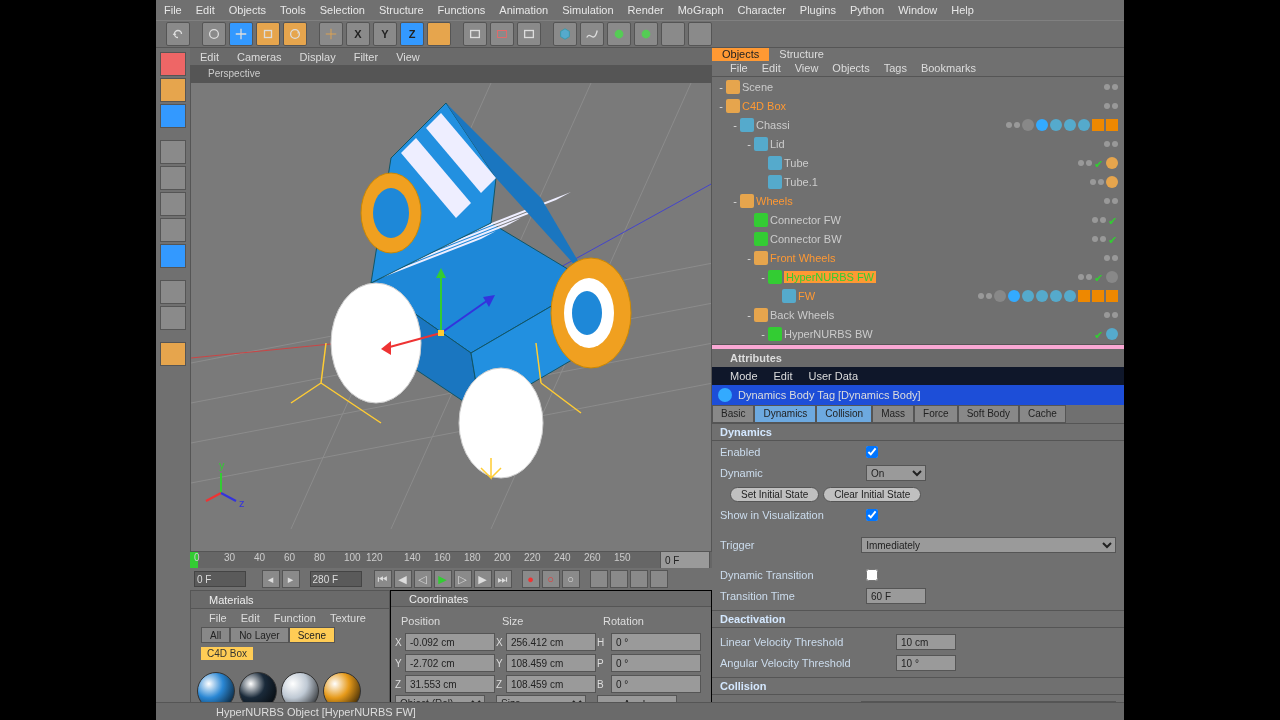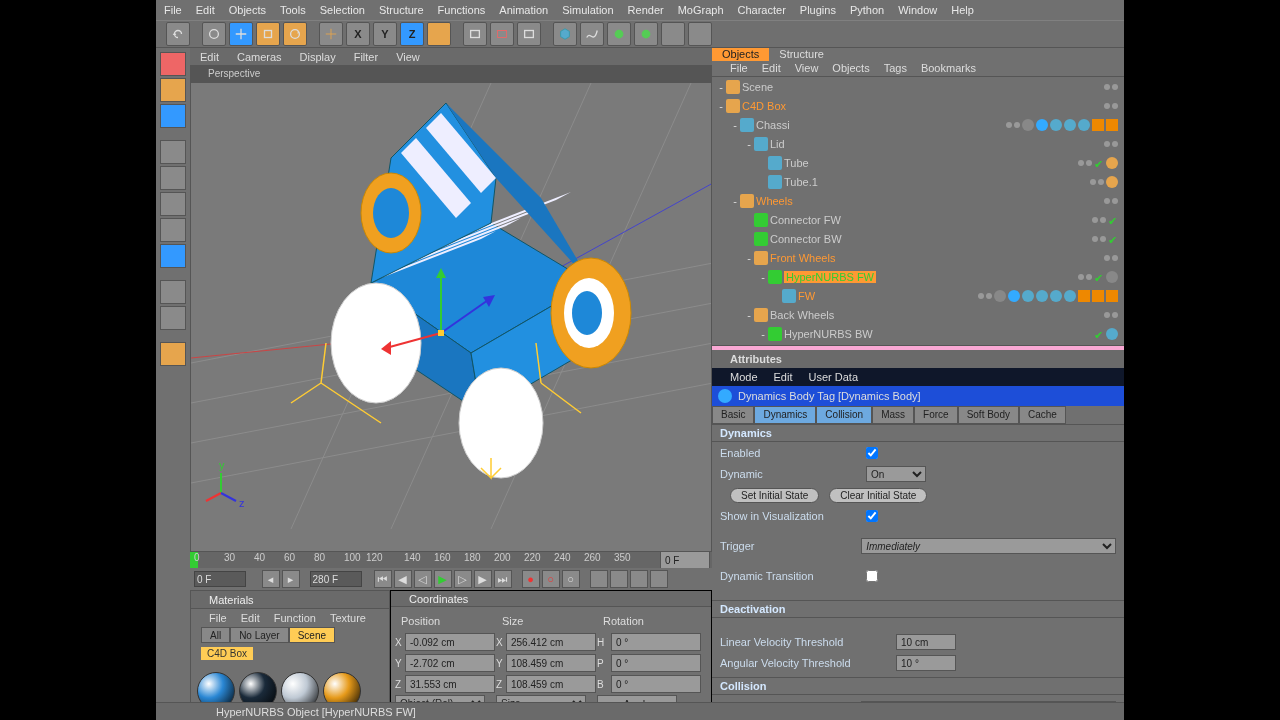--- a/index.html
+++ b/index.html
@@ -67,21 +67,21 @@
   .atab { padding:2px 8px; background:#888; border:1px solid #555; font-size:10px; color:#222;}
   .atab.sel { background:#6da9e0; }
   .attrsec { background:#707070; padding:2px 8px; font-size:11px; font-weight:bold; color:#d4e8ff; border-top:1px solid #555; border-bottom:1px solid #555;}
   .attrbody { flex:1; background:#707070; overflow-y:auto; padding:2px 8px; display:flex; flex-direction:column; gap:3px;}
   .arow { display:flex; align-items:center; height:18px; gap:6px;}
   .albl { font-size:11px; color:#cde; width:140px; }
   .achk { width:12px;height:12px; }
   .asel { background:#9a9a9a; border:1px solid #555; color:#222; font-size:10px; height:16px; width:60px;}
   .abtn { background:#c0c0c0; border:1px solid #555; border-radius:8px; color:#222; font-size:10px; padding:1px 10px;}
   .ainput { background:#9a9a9a; border:1px solid #555; color:#222; font-size:10px; height:16px; width:60px; padding:0 4px;}
-  .asel.wide { width: 264px; font-style: italic; }
+  .asel.wide { width: 264px; }
   .status { position:absolute; left:0; bottom:0; right:0; height:18px; background:#6a6a6a; padding-left:60px; display:flex; align-items:center; font-size:11px; color:#eee; border-top:1px solid #555;}
   .icline { stroke:#ddd; stroke-width:1.5; fill:none; }
   .icfill { fill:#ddd; }
 </style>
 </head>
 <body>
 
 <div class="app">
   <div class="menubar" id="menubar">
       <span>File</span>
@@ -295,21 +295,21 @@
             <div class="tl-tick" style="left: 124px;">80</div>
             <div class="tl-tick" style="left: 154px;">100</div>
             <div class="tl-tick" style="left: 176px;">120</div>
             <div class="tl-tick" style="left: 214px;">140</div>
             <div class="tl-tick" style="left: 244px;">160</div>
             <div class="tl-tick" style="left: 274px;">180</div>
             <div class="tl-tick" style="left: 304px;">200</div>
             <div class="tl-tick" style="left: 334px;">220</div>
             <div class="tl-tick" style="left: 364px;">240</div>
             <div class="tl-tick" style="left: 394px;">260</div>
-            <div class="tl-tick" style="left: 424px;">350</div>
+            <div class="tl-tick" style="left: 424px;">150</div>
           </div>
         <input class="cinput" style="width: 50px; margin: 0px 2px;" value="0 F">
       </div>
 
       <div class="playbar">
         <input value="0 F" style="">
         <div style="flex:0.3"></div>
         <div class="pbtn">◂</div>
         <div class="pbtn">▸</div>
         <div style="width:6px"></div>
@@ -594,39 +594,43 @@
         <div class="attrsec">Dynamics</div>
         <div class="attrbody">
           <div class="arow">
               <span class="albl">Enabled</span>
               <input type="checkbox" checked="" class="achk" style="">
             </div>
           <div class="arow">
               <span class="albl">Dynamic</span>
               <select class="asel"><option>On</option></select>
             </div>
-          <div class="arow" style="padding-left:10px;gap:10px;">
+          <div class="arow" style="padding-left:10px;gap:4px;">
             <button class="abtn">Set Initial State</button>
             <button class="abtn">Clear Initial State</button>
           </div>
           <div class="arow">
               <span class="albl">Show in Visualization</span>
               <input type="checkbox" checked="" class="achk" style="">
             </div>
           <div style="height:6px"></div>
           <div class="arow">
               <span class="albl">Trigger</span>
               <select class="asel wide"><option>Immediately</option></select>
             </div>
           <div style="height:6px"></div>
           <div class="arow">
               <span class="albl">Dynamic Transition</span>
               <input type="checkbox" class="achk" style="">
             </div>
-          <div class="attrsec" style="margin:12px -8px;">Deactivation</div>
+          <div class="arow">
+              <span class="albl">Transition Time</span>
+              <input class="ainput" value="60 F" style="">
+            </div>
+          <div class="attrsec" style="margin:2px -8px;">Deactivation</div>
           <div class="arow">
               <span class="albl" style="width:170px">Linear Velocity Threshold</span>
               <input class="ainput" value="10 cm" style="">
             </div>
           <div class="arow">
               <span class="albl" style="width:170px">Angular Velocity Threshold</span>
               <input class="ainput" value="10 °" style="">
             </div>
           <div class="attrsec" style="margin:2px -8px;">Collision</div>
           <div class="arow">

